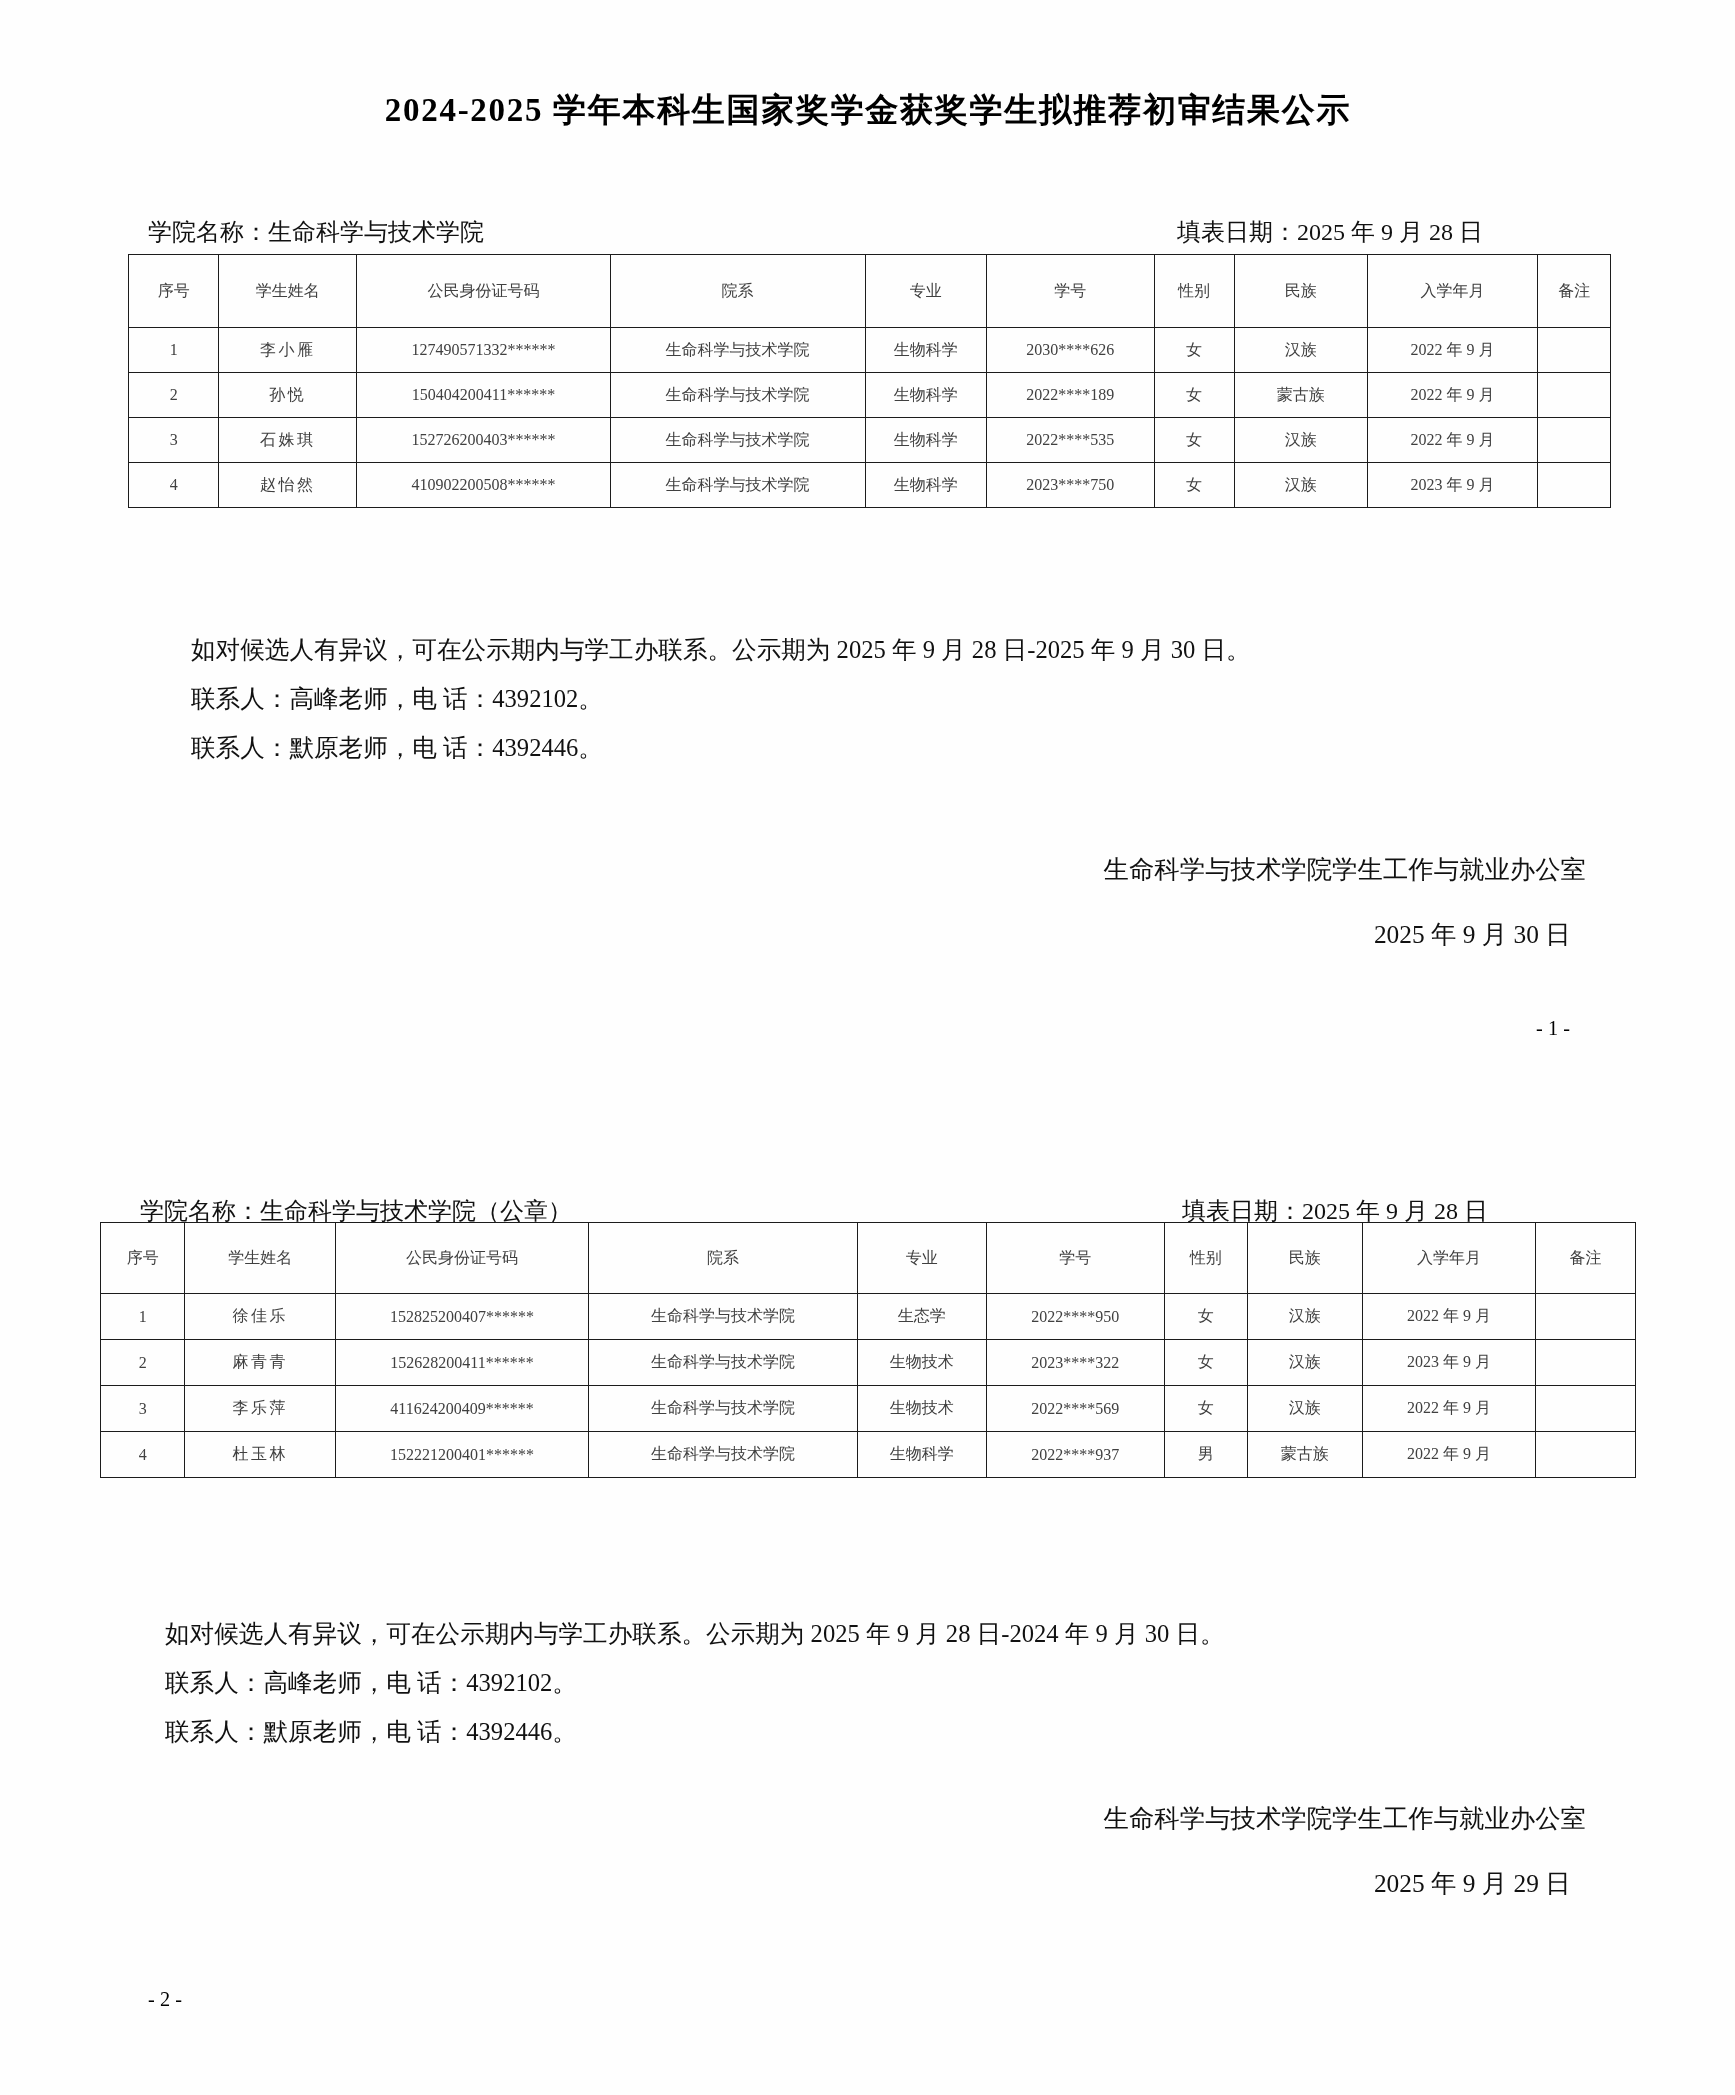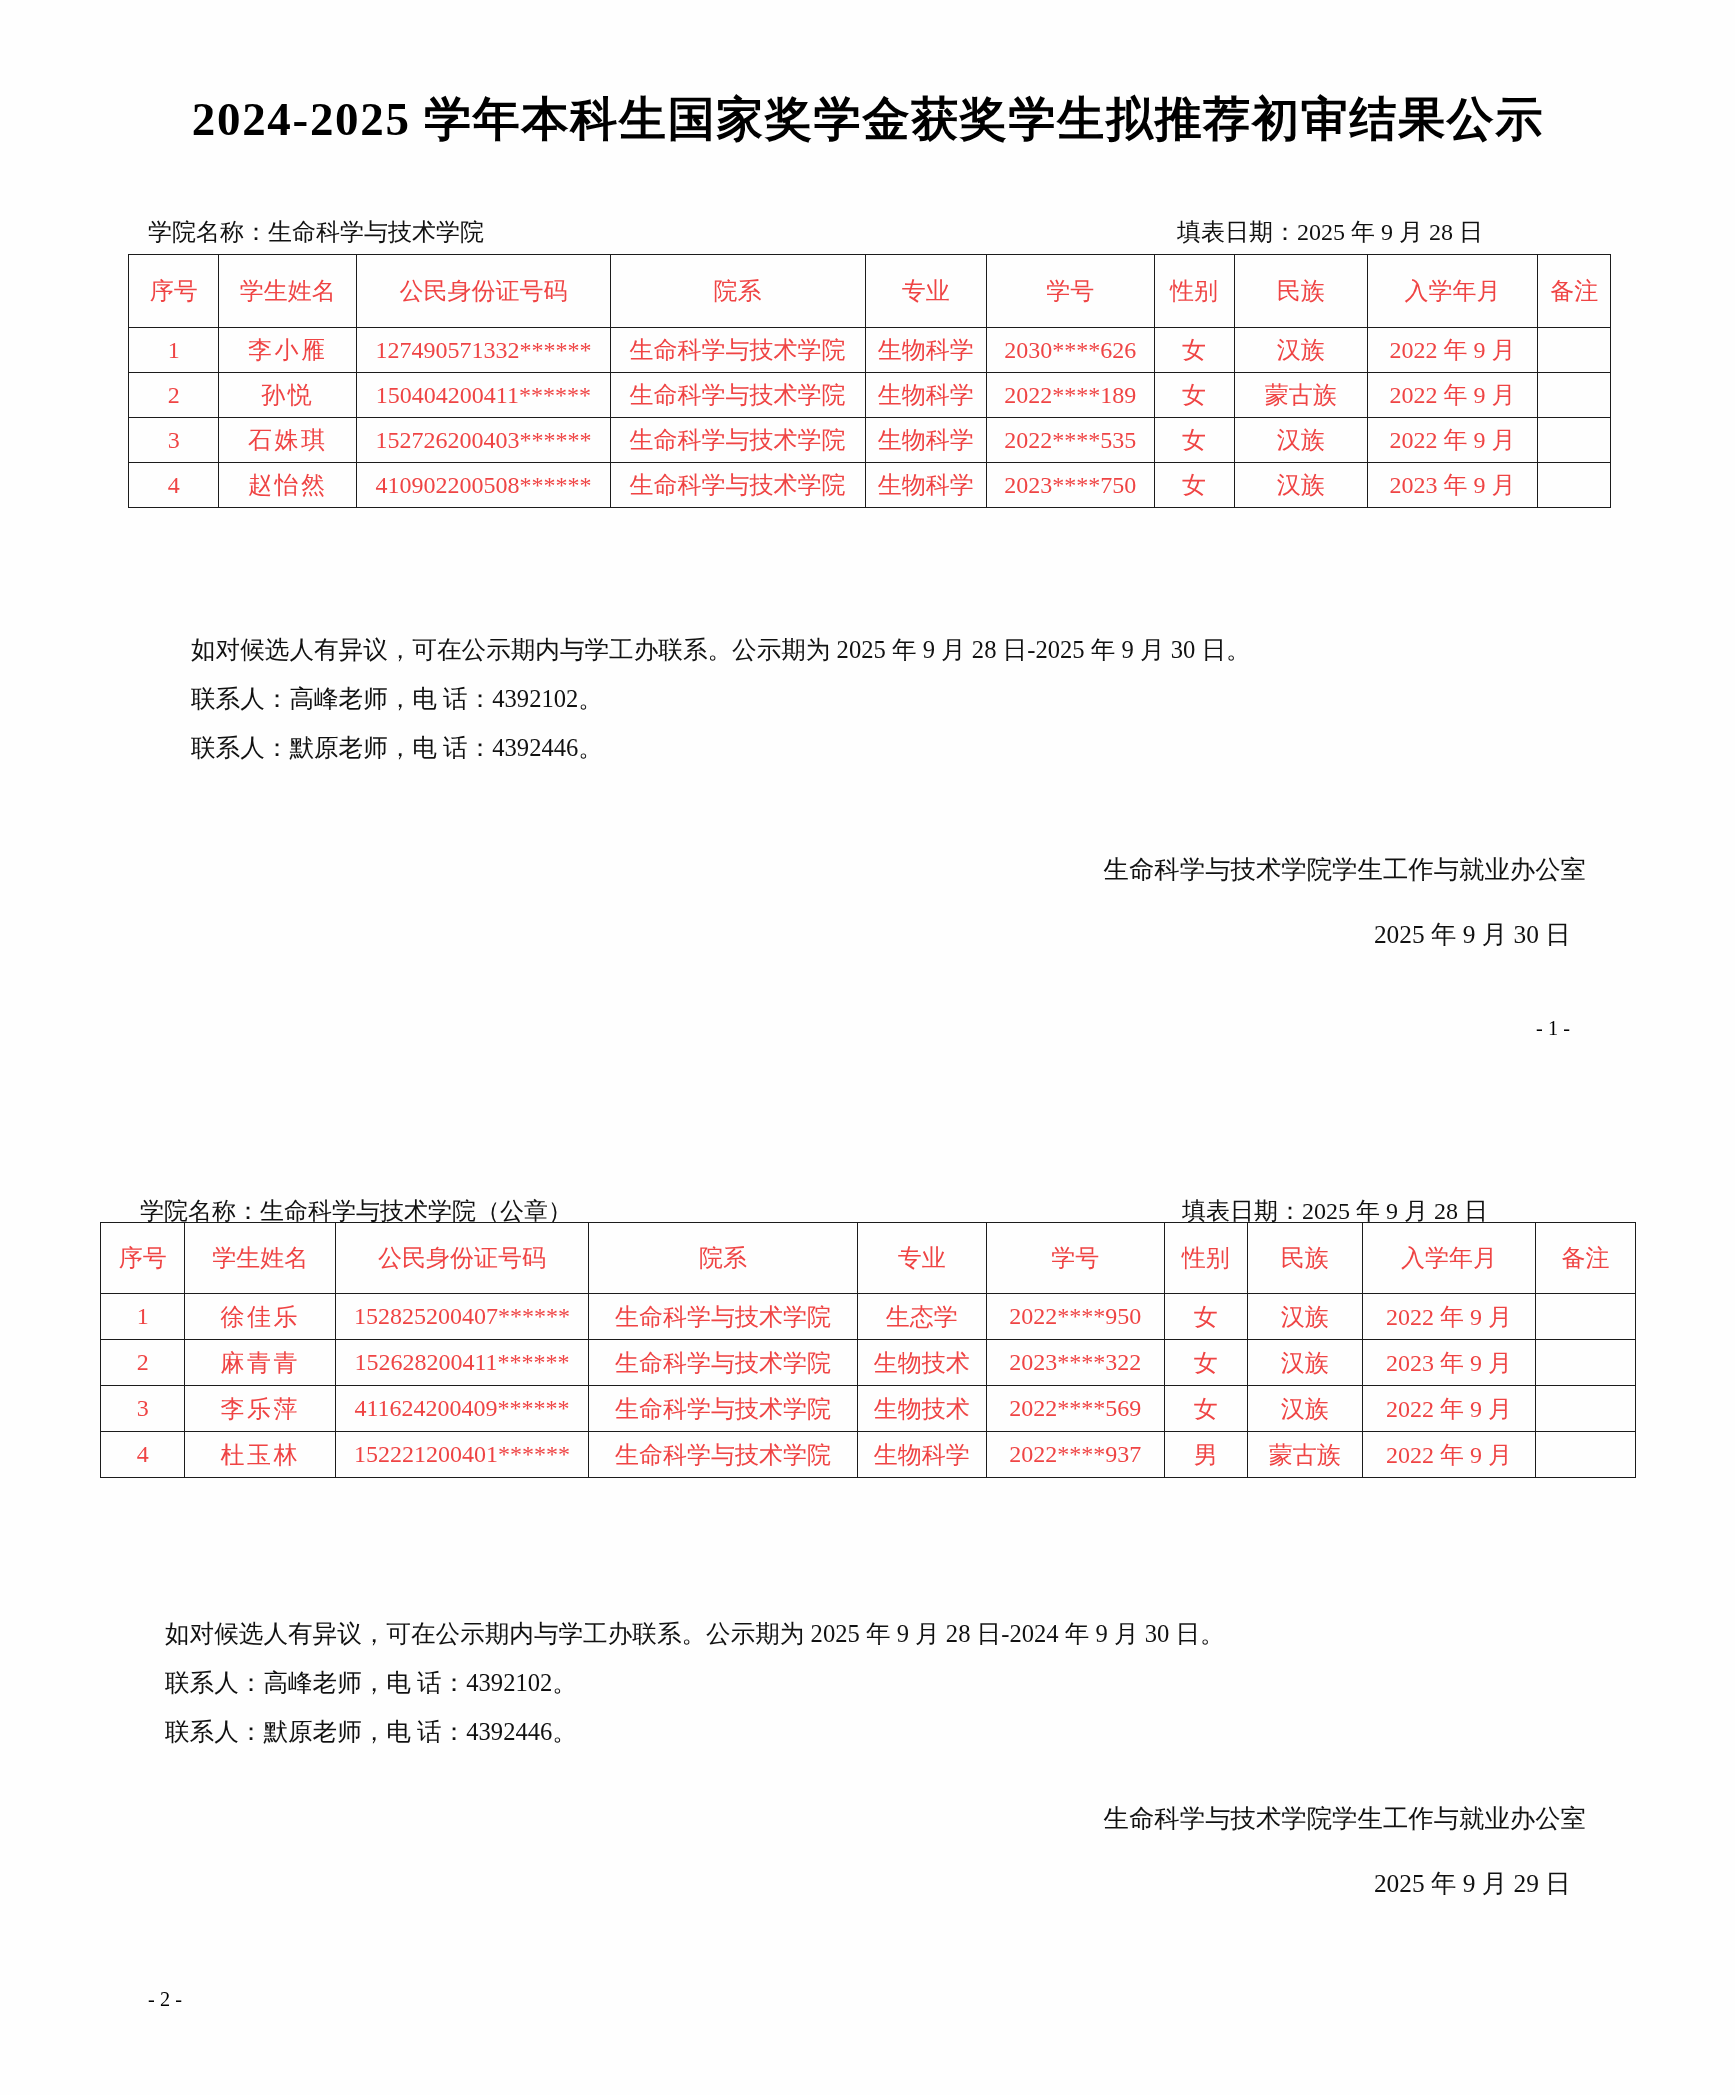--- a/index.html
+++ b/index.html
@@ -10,38 +10,38 @@
     background:#fefefe;
     font-family:"Liberation Serif","DejaVu Serif",serif;
     color:#111;
     overflow:hidden;
   }
 
   
   .doc-title {
     position:absolute; left:0; width:100%;
     margin:0; text-align:center;
-    font-size:47px; font-weight:bold; letter-spacing:1.7px;
+    font-size:33px; font-weight:bold; letter-spacing:1.7px;
     color:#000;
   }
   .t1 { top:88px; }
   .t2 { top:1053px; }
 
   
   .info-row {
     position:absolute; display:flex; justify-content:space-between;
     font-size:24px; white-space:nowrap;
   }
   .i1 { left:148px; width:1335px; top:216px; }
   .i2 { left:140px; width:1348px; top:1147px;margin-top:48px; }
 
   
   .roster {
     position:absolute; border-collapse:collapse; table-layout:fixed;
-    font-size:24px; color:#ef4444;
+    font-size:16px; color:#404040;
   }
   .roster th, .roster td {
     border:1.7px solid #1c1c1c; font-weight:normal; padding:0;
     text-align:center; vertical-align:middle;
     overflow:hidden; white-space:nowrap;
   }
   .roster td:nth-child(2) { letter-spacing:2.5px; }
   .r1 { left:128px; top:254px; width:1483px; }
   .r1 thead tr { height:73px; }
   .r1 tbody tr { height:45px; }

